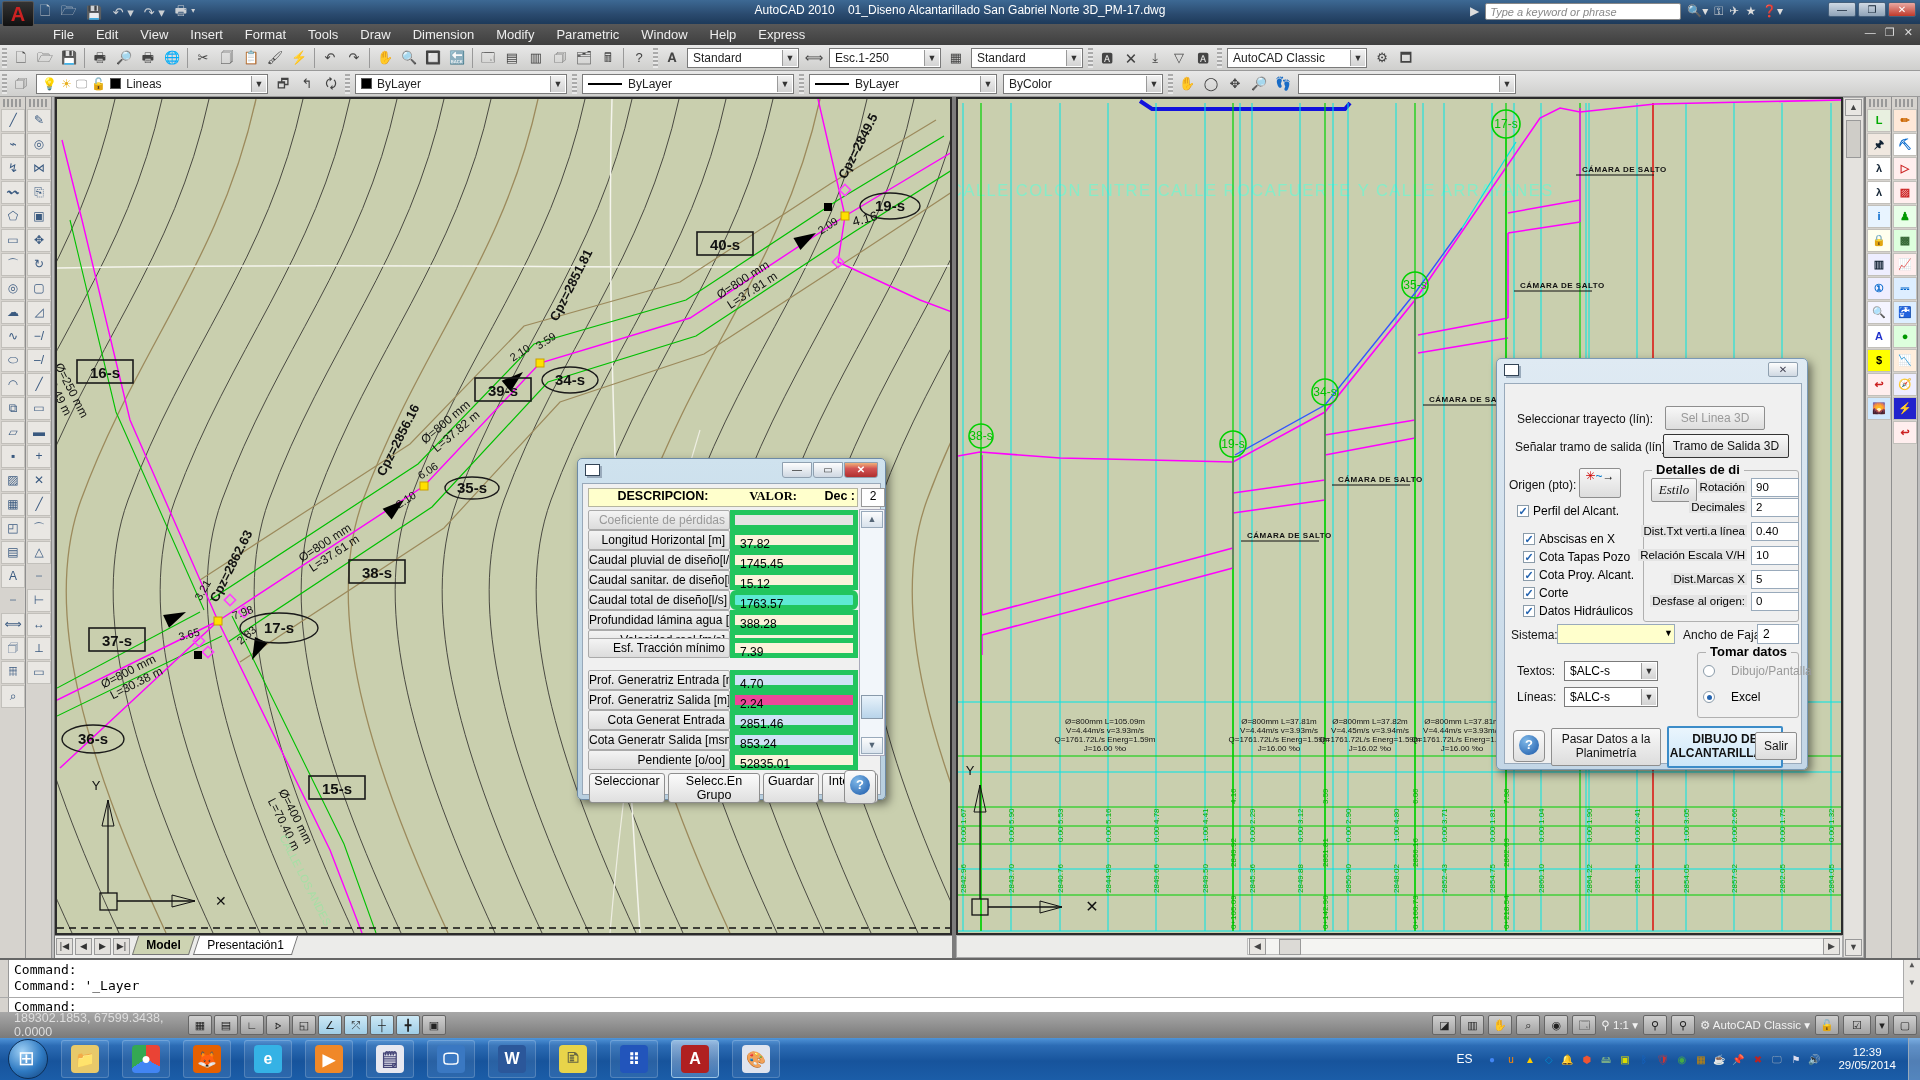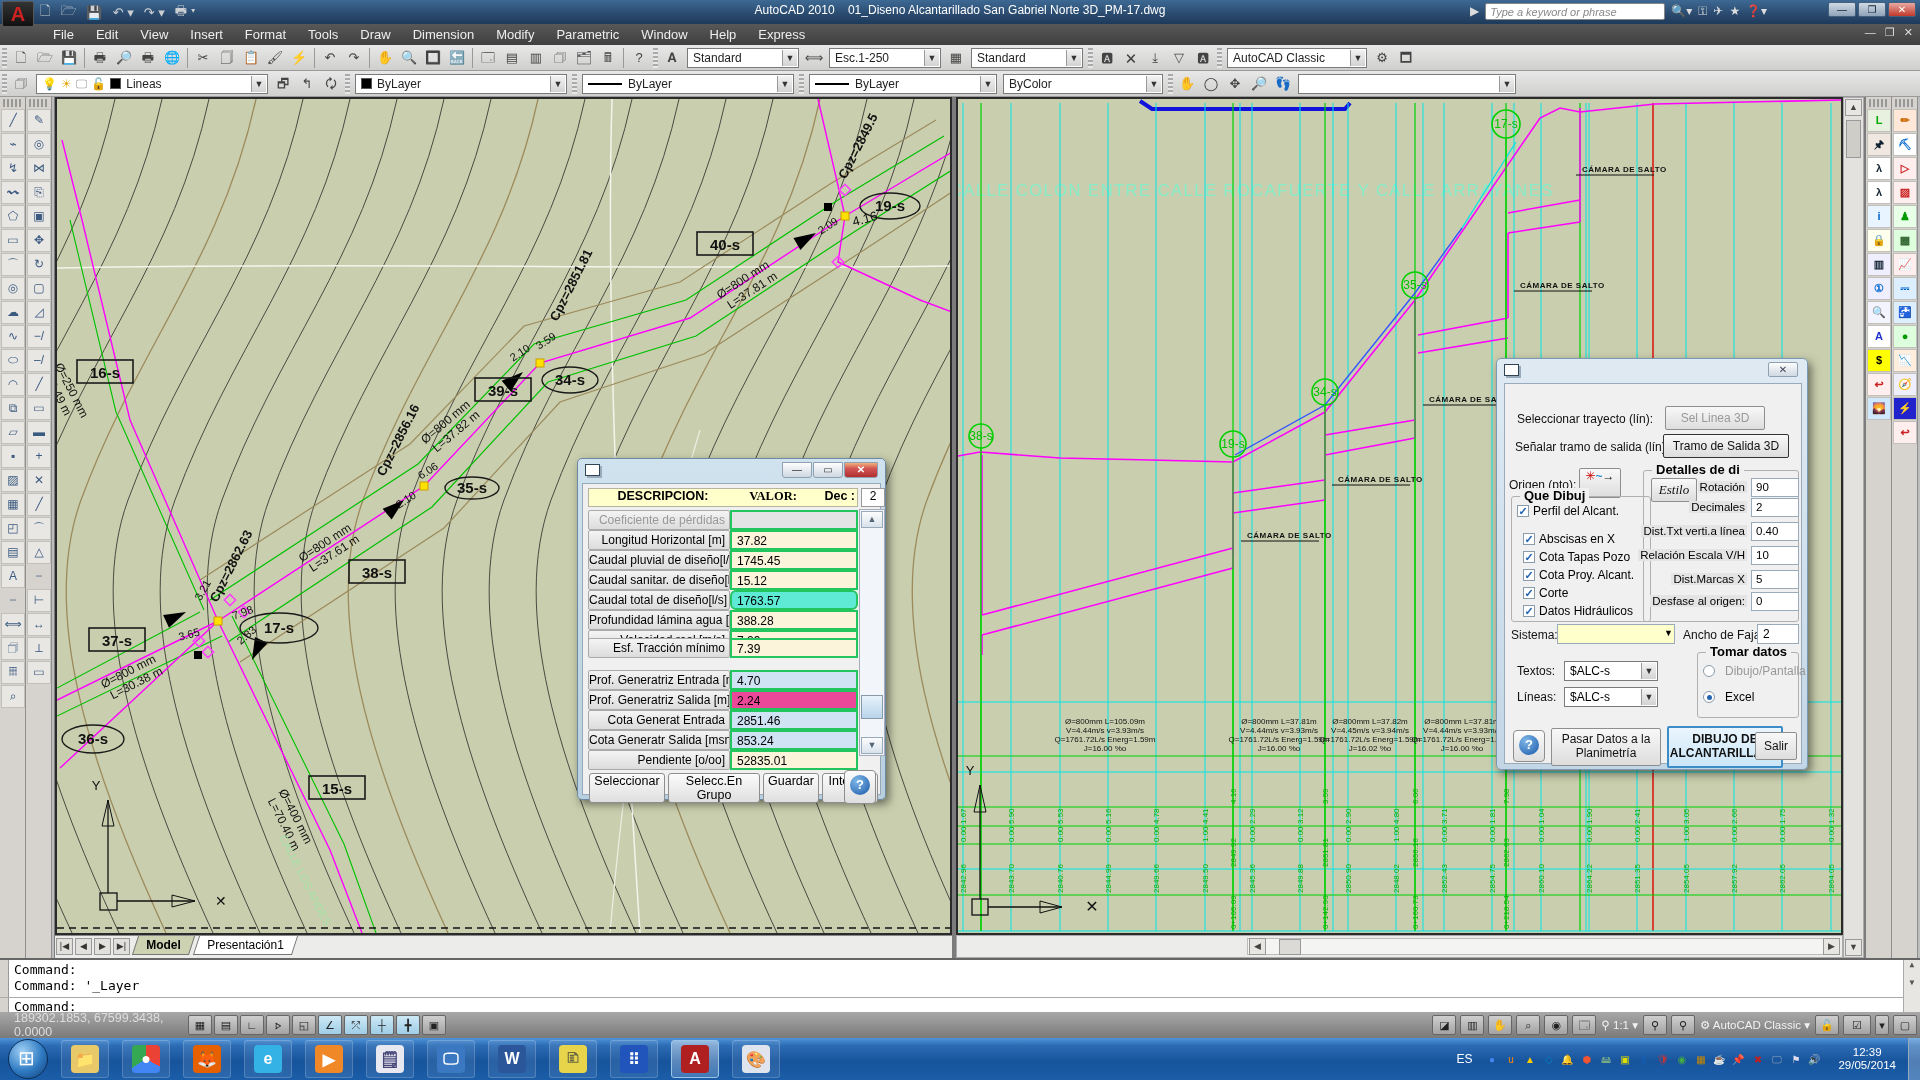--- a/index.html
+++ b/index.html
@@ -6,21 +6,21 @@
   html,body { width:1920px; height:1080px; overflow:hidden; font-family:"Liberation Sans",sans-serif; }
   body { position:relative; background:#7c7c7c; }
   .abs { position:absolute; }
   
   #titlebar { left:0; top:0; width:1920px; height:24px; background:linear-gradient(#3d6994,#2a4a6e 60%,#1d3a5a); color:#fff; }
   #applogo { left:2px; top:1px; width:32px; height:26px; background:linear-gradient(#333,#111); border:1px solid #555; border-radius:2px; color:#c22; font-weight:bold; font-size:20px; text-align:center; line-height:24px; z-index:5; }
   #qat { left:40px; top:2px; height:20px; display:flex; gap:10px; align-items:center; color:#ddd; font-size:13px; }
   #qat span { opacity:.9; }
   #title-text { left:0; top:3px; width:1920px; text-align:center; font-size:12px; color:#fff; }
   #infocenter { left:1470px; top:2px; display:flex; align-items:center; gap:6px; height:18px; }
-  #searchbox { width:180px; height:17px; background:#fff; border:1px solid #888; border-radius:2px; font-style:italic; color:#888; font-size:11px; padding:1px 4px; line-height:14px; }
+  #searchbox { width:196px; height:17px; background:#fff; border:1px solid #888; border-radius:2px; font-style:italic; color:#888; font-size:11px; padding:1px 4px; line-height:14px; }
   .ic-ico { color:#ddd; font-size:12px; }
   #winbtns { left:1828px; top:2px; display:flex; gap:2px; }
   .wbtn { width:28px; height:15px; background:linear-gradient(#cfd9e4,#8fa3b8); border:1px solid #45607c; border-radius:2px; color:#123; font-size:10px; text-align:center; line-height:13px; }
   .wbtn.close { background:linear-gradient(#e8a9a2,#c0392b); color:#fff; }
   
   #menubar { left:0; top:24px; width:1920px; height:21px; background:linear-gradient(#585858,#3f3f3f); color:#eee; font-size:13px; display:flex; align-items:center; padding-left:42px; }
   #menubar .menu { padding:2px 11px; }
   #mdibtns { position:absolute; right:4px; top:2px; color:#ddd; font-size:11px; letter-spacing:3px; }
   
   .toolbar-row { left:0; width:1920px; height:26px; background:linear-gradient(#e8e8e8,#cfcfcd); border-bottom:1px solid #9a9a9a; display:flex; align-items:center; font-size:12px; color:#222; }
@@ -91,21 +91,21 @@
   .cbtn { width:30px; height:16px; background:linear-gradient(#fdfdfd,#cfd8e2); border:1px solid #8fa0b0; border-radius:0 0 3px 3px; font-size:10px; color:#333; text-align:center; line-height:14px; }
   .cbtn.close { width:34px; background:linear-gradient(#f0b27a 0%,#d35454 40%,#b03030); color:#fff; font-weight:bold; }
   #valor-body { position:absolute; left:4px; top:24px; right:4px; bottom:4px; background:#f0f0f0; border:1px solid #98a8b8; }
   #valor-head { position:absolute; left:5px; top:4px; width:270px; height:19px; background:#ffffcc; border:1px solid #b5b5a0; font-weight:bold; font-size:12.5px; display:flex; }
   #valor-head .h1 { width:148px; text-align:center; }
   #valor-head .h2 { width:72px; text-align:center;font-family:Liberation Serif, serif; }
   #valor-head .h3 { width:46px; text-align:right; }
   #dec-box { position:absolute; left:278px; top:4px; width:24px; height:19px; background:#fff; border:1px solid #999; font-size:12px; text-align:center; }
   .vrow { position:absolute; left:5px; height:20px; display:flex; }
   .vlab { width:142px; background:linear-gradient(#f4f4f4,#dcdcdc); border:1px solid #aaa; border-radius:2px; font-size:12px; text-align:right; padding:2px 4px 0 0; white-space:nowrap; overflow:hidden; }
-  .vval { width:128px; border:2px solid #22c55e; font-size:12px; padding:2px 0 0 5px; }
+  .vval { width:128px; border:5px solid #22c55e; font-size:12px; padding:2px 0 0 5px; }
   #valor-scroll { position:absolute; left:276px; top:25px; width:26px; height:247px; background:#f2f6fa; border:1px solid #aab; }
   #valor-scroll .up,#valor-scroll .dn { position:absolute; left:1px; width:22px; height:17px; background:linear-gradient(#fcfcfc,#d8e2ec); border:1px solid #9ab; color:#567; font-size:9px; text-align:center; line-height:15px; }
   #valor-scroll .up { top:1px; } #valor-scroll .dn { bottom:1px; }
   #valor-scroll .thumb { position:absolute; left:1px; top:185px; width:22px; height:24px; background:linear-gradient(#e8f2fa,#b8d4ea); border:1px solid #89a; }
   .vbtn { position:absolute; top:289px; height:30px; background:linear-gradient(#fbfbfb,#dfdfdf); border:1px solid #8e8e8e; border-radius:3px; font-size:12.5px; text-align:center; }
   .helpbtn { position:absolute; border-radius:4px; background:linear-gradient(#fbfbfb,#dfdfdf); border:1px solid #8e8e8e; }
   .helpbtn .q { display:block; margin:4px auto 0; width:20px; height:20px; border-radius:50%; background:radial-gradient(circle at 35% 30%,#7eb8e8,#1a57a8); color:#fff; font-weight:bold; text-align:center; line-height:20px; font-size:13px; }
   
   #dlg-prof { left:1496px; top:358px; width:312px; height:412px; background:linear-gradient(#dfeaf3,#c3d6e6); border:1px solid #7a99b5; z-index:19; }
   #dlg-prof .cap { position:absolute; top:0; left:0; right:0; height:22px; }
@@ -114,21 +114,21 @@
   #prof-body .lb { position:absolute; font-size:12px; color:#111; white-space:nowrap; }
   .pbtn { position:absolute; background:linear-gradient(#f8f8f8,#dddddd); border:1px solid #8e8e8e; border-radius:2px; font-size:12px; text-align:center; color:#111; }
   .pbtn.dis { color:#999; }
   .group { position:absolute; border:1px solid #b0b0b0; border-radius:3px; }
   .group > .gt { position:absolute; top:-9px; left:8px; background:#f0f0f0; padding:0 4px; font-weight:bold; font-size:13px; }
   .chk { position:absolute; font-size:12px; display:flex; align-items:center; gap:4px; white-space:nowrap; }
   .chk .bx { width:12px; height:12px; background:#fff; border:1px solid #8a9ba9; color:#2464b0; font-size:11px; line-height:11px; font-weight:bold; text-align:center; }
   .fld { position:absolute; }
   .fld .fl { position:absolute; right:52px; top:3px; font-size:11.5px; white-space:nowrap; background:#e4e4e4; padding:0 2px; }
   .fld .fi { position:absolute; right:0; top:0; width:48px; height:19px; background:#fff; border:1px solid #9ab; font-size:11.5px; padding:2px 0 0 4px; }
-  .radio { position:absolute; font-size:12px; display:flex; align-items:center; gap:10px; }
+  .radio { position:absolute; font-size:12px; display:flex; align-items:center; gap:16px; }
   .radio .rb { width:12px; height:12px; border-radius:50%; border:1px solid #8a9ba9; background:#fff; position:relative; }
   .radio.sel .rb::after { content:""; position:absolute; left:2.5px; top:2.5px; width:5px; height:5px; border-radius:50%; background:#2464b0; }
   .radio.dis { color:#999; }
   svg text { font-family:"Liberation Sans",sans-serif; }
 </style>
 </head>
 <body>
 
 <div id="titlebar" class="abs"></div>
 <div id="applogo" class="abs">A</div>
@@ -811,23 +811,20 @@
     <div class="xbtn">✕</div>
   </div>
   <div id="prof-body">
     <div class="lb" style="left:12px;top:28px;">Seleccionar trayecto (lín):</div>
     <div class="pbtn dis" style="left:160px;top:22px;width:100px;height:24px;line-height:22px;">Sel Linea 3D</div>
     <div class="lb" style="left:10px;top:56px;">Señalar tramo de salida (lín):</div>
     <div class="pbtn" style="left:158px;top:50px;width:126px;height:24px;line-height:22px;border-color:#333;">Tramo de Salida 3D</div>
     <div class="lb" style="left:4px;top:94px;">Origen (pto):</div>
     <div class="pbtn" style="left:74px;top:84px;width:42px;height:30px;"><span style="color:#c00;">✳</span><span style="color:#07c;">~</span>→</div>
 
-    <div class="group" style="left:6px;top:112px;width:140px;height:126px;">
-      <span class="gt">Que Dibuj</span>
-    </div>
     <div class="chk" style="left:12px;top:120px;">
         <span class="bx">✓</span>
         <span>Perfil del Alcant.</span>
       </div>
     <div id="chk-items">
         <div class="chk" style="left: 18px; top: 148px;">
           <span class="bx">✓</span>
           <span>Abscisas en X</span>
         </div>
         <div class="chk" style="left: 18px; top: 166px;">

